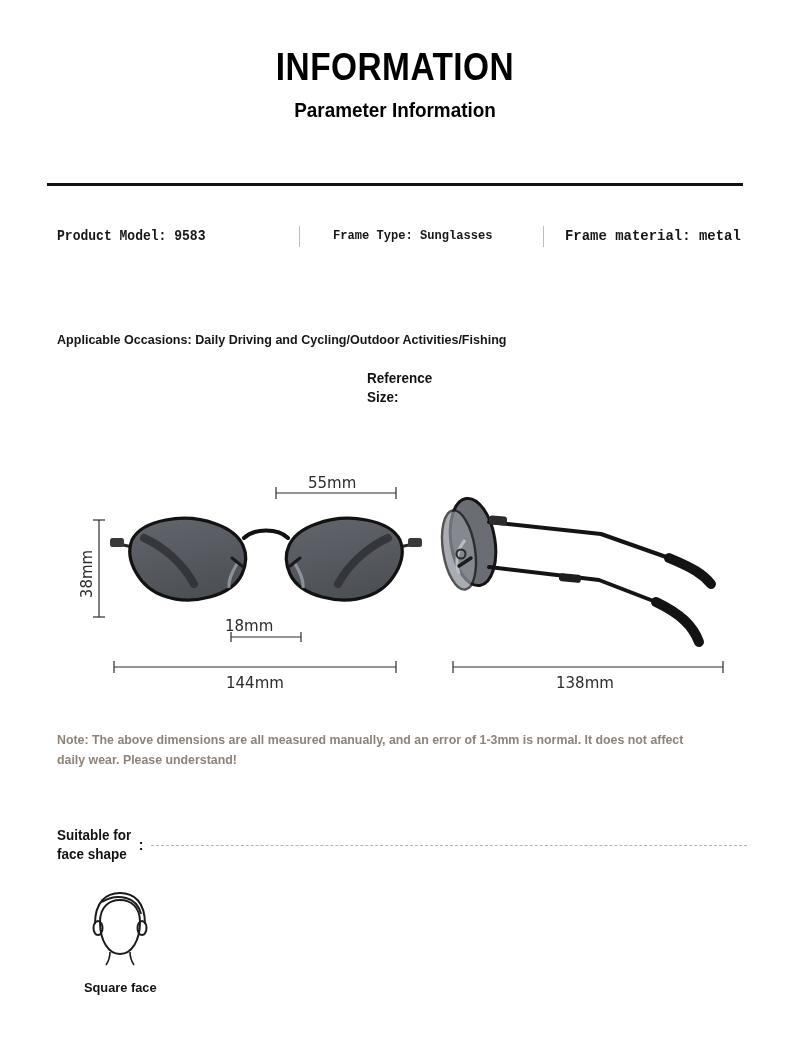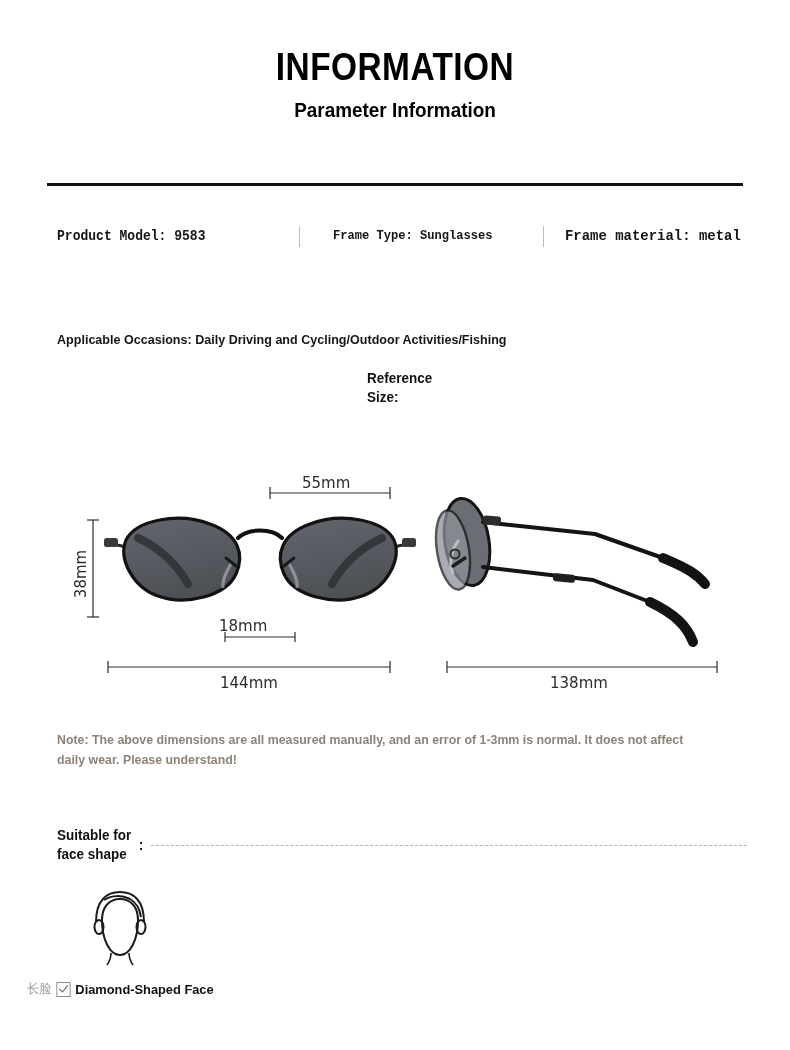--- a/index.html
+++ b/index.html
@@ -127,21 +127,21 @@
     border-top: 1px dashed #b4b4b4;
     height: 0;
     margin-left: 4px;
   }
   #ref-size-section { top: 369px; flex-direction: column; }
   #face-shape-section { top: 826px; }
 
   
   .diagram {
     position: absolute;
-    left: 0;
+    left: 6px;
     top: 462px;
     width: 776px;
     height: 240px;
   }
   .dim-label {
     position: absolute;
     font-family: "DejaVu Sans", sans-serif;
     font-size: 15px;
     color: #2c2c2c;
     white-space: nowrap;
@@ -339,35 +339,33 @@
 
 <div class="section" id="face-shape-section">
   <div class="section-label">Suitable for
 face shape</div>
   <div class="section-colon">:</div>
   <div class="dashed"></div>
 </div>
 
 <div class="faces">
 
-
   <div class="face-item">
     <div class="face-art">
       <svg width="76" height="78" viewBox="0 0 76 78">
-        <path d="M14,34 C14,12 25,4 38,4 C51,4 62,12 62,34" fill="none" stroke="#1b1b1b" stroke-width="2"></path>
-        <path d="M20,32 C20,18 28,11 38,11 C48,11 56,18 56,32 C56,52 48,67 38,67 C28,67 20,52 20,32 Z" fill="#fff" stroke="#1b1b1b" stroke-width="2"></path>
-        <path d="M22,12 C30,7 40,7 48,11 C55,15 58,22 59,29" fill="none" stroke="#1b1b1b" stroke-width="2"></path>
-        <ellipse cx="17" cy="39" rx="4.5" ry="7" fill="none" stroke="#1b1b1b" stroke-width="2"></ellipse>
-        <ellipse cx="59" cy="39" rx="4.5" ry="7" fill="none" stroke="#1b1b1b" stroke-width="2"></ellipse>
-        <path d="M29,65 C29,70 27,74 25,77" fill="none" stroke="#1b1b1b" stroke-width="1.6"></path>
-        <path d="M47,65 C47,70 49,74 51,77" fill="none" stroke="#1b1b1b" stroke-width="1.6"></path>
+        <path d="M13,36 C13,14 24,5 38,5 C52,5 63,14 63,36" fill="none" stroke="#1b1b1b" stroke-width="2"></path>
+        <path d="M18,34 C18,19 27,12 38,12 C49,12 58,19 58,34 C58,52 50,66 38,66 C26,66 18,52 18,34 Z" fill="#fff" stroke="#1b1b1b" stroke-width="2"></path>
+        <path d="M20,14 C28,9 36,8 44,10 C52,12 57,18 59,26" fill="none" stroke="#1b1b1b" stroke-width="2"></path>
+        <ellipse cx="16" cy="40" rx="4.5" ry="7" fill="none" stroke="#1b1b1b" stroke-width="2"></ellipse>
+        <ellipse cx="60" cy="40" rx="4.5" ry="7" fill="none" stroke="#1b1b1b" stroke-width="2"></ellipse>
+        <path d="M28,64 C28,70 26,74 24,77" fill="none" stroke="#1b1b1b" stroke-width="1.6"></path>
+        <path d="M48,64 C48,70 50,74 52,77" fill="none" stroke="#1b1b1b" stroke-width="1.6"></path>
       </svg>
     </div>
     <div class="face-caption cap-dark">
-      <span class="cn-label">长脸</span>
-      <span class="checkbox"></span>
-      <span>Diamond-Shaped Face</span>
+      <span>Square face</span>
     </div>
   </div>
 
 
 
+
 </div>
 
 </body></html>

